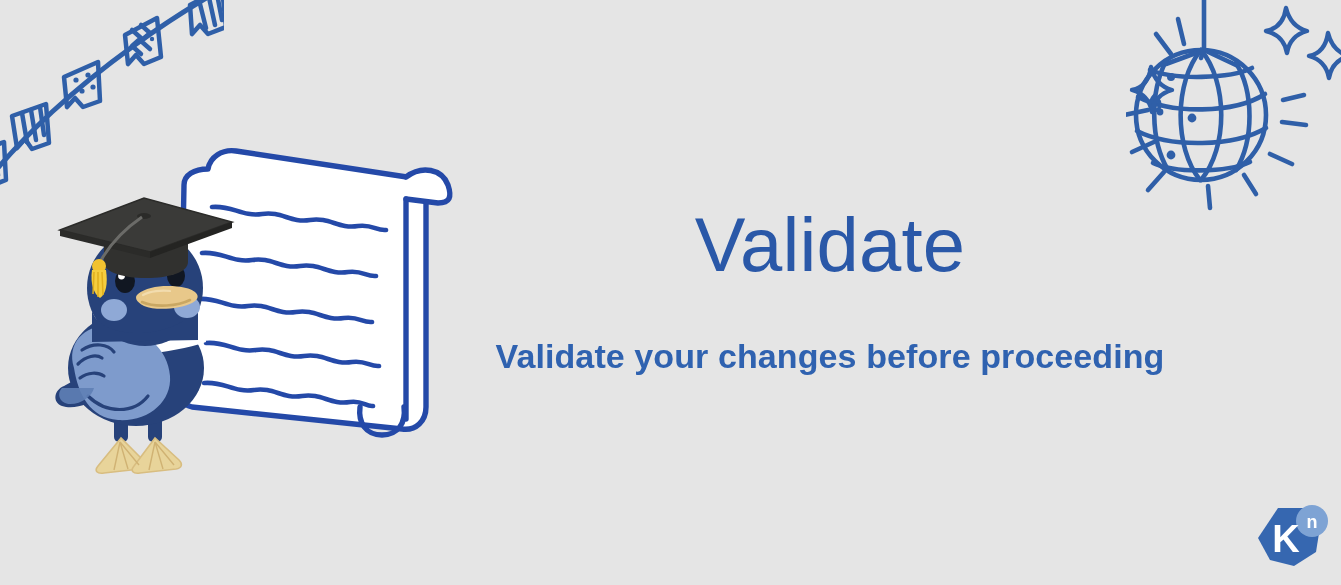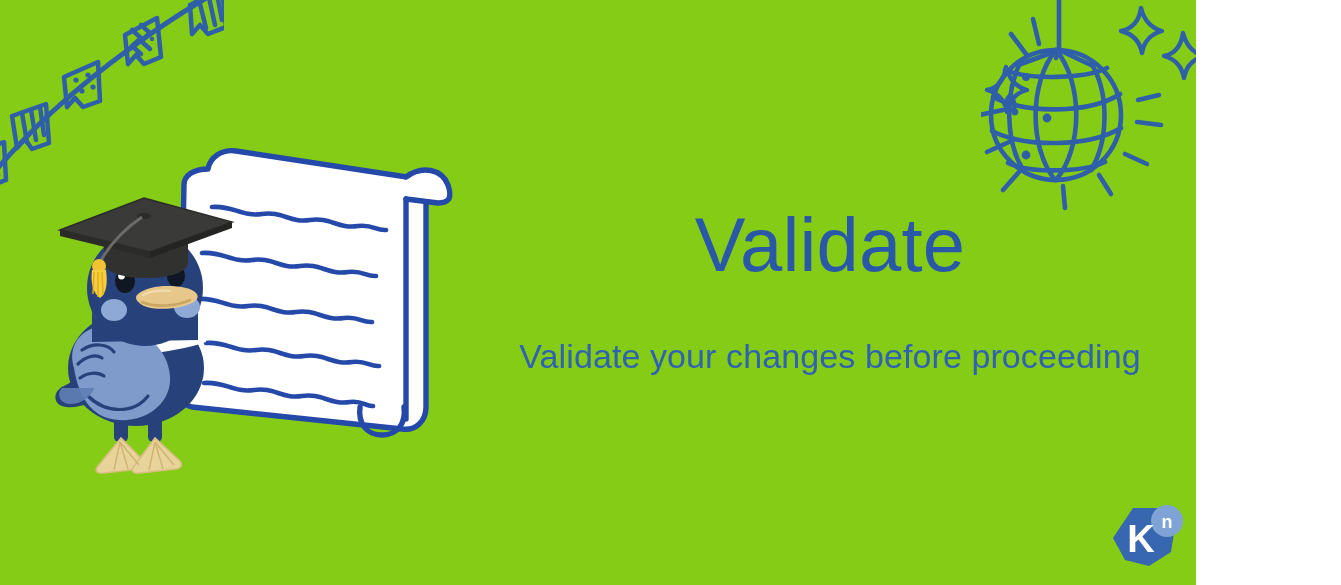--- a/index.html
+++ b/index.html
@@ -6,23 +6,23 @@
   html, body {
     margin: 0;
     padding: 0;
     background: #ffffff;
   }
   body {
     font-family: "Liberation Sans", sans-serif;
   }
   #slide {
     position: relative;
-    width: 1196px;
+    width: 1341px;
     height: 585px;
-    background: #84cc16;
+    background: #e5e5e5;
     overflow: hidden;
   }
   .deco {
     position: absolute;
     pointer-events: none;
   }
   
   #bunting {
     left: -6px;
     top: -6px;
@@ -63,21 +63,21 @@
     font-size: 76px;
     font-weight: 400;
     letter-spacing: 0.2px;
     line-height: 1.05;
     color: #2a58a8;
     margin: 0;
   }
   #subtitle {
     font-family: "Liberation Sans", sans-serif;
     font-size: 34px;
-    font-weight: 400;
+    font-weight: 700;
     letter-spacing: 0.1px;
     color: #2f62b0;
     margin: 52px 0 0 0;
     line-height: 1.15;
   }
   
   #logo {
     right: 9px;
     bottom: 5px;
     width: 86px;

